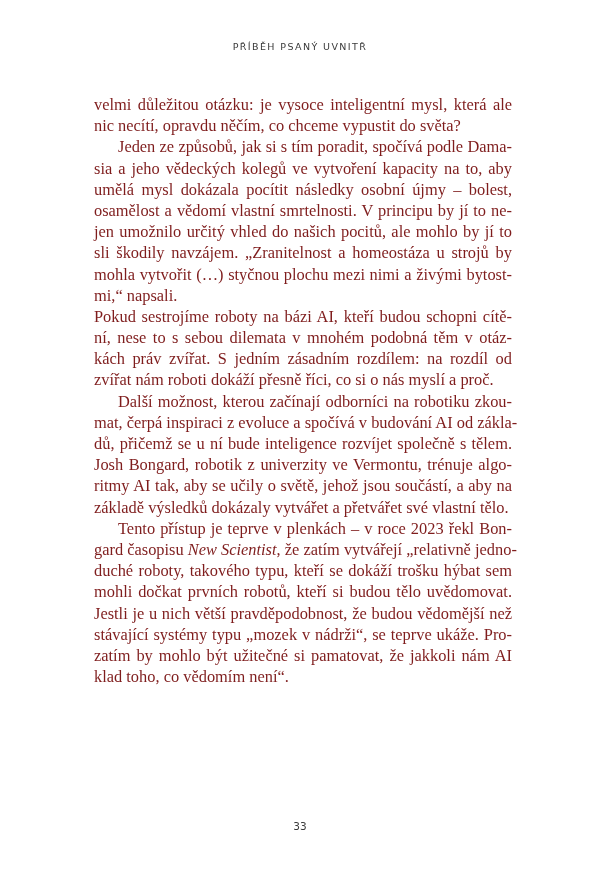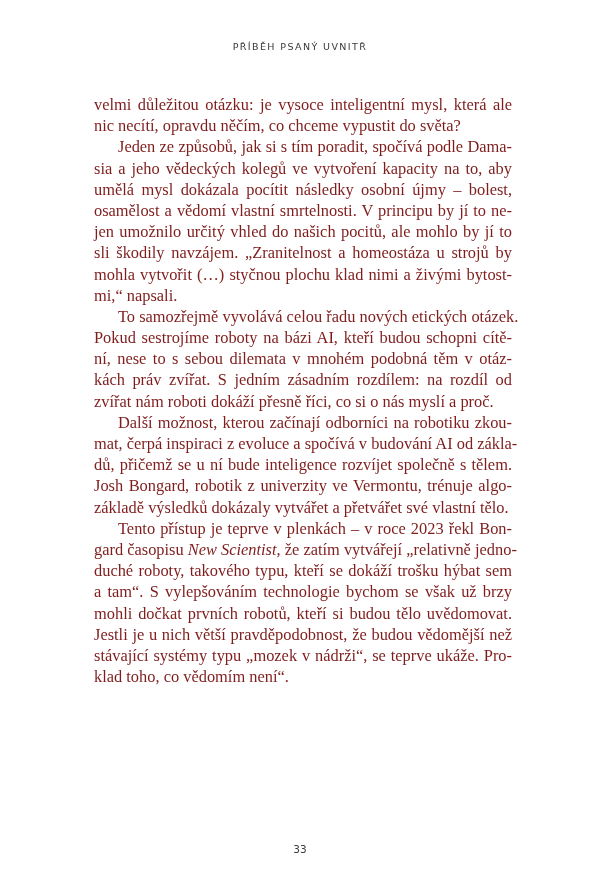--- a/index.html
+++ b/index.html
@@ -19,63 +19,63 @@
     .line {
       height: 21.2px; line-height: 21.2px; white-space: nowrap;
       text-align: justify; text-align-last: justify; display: block;
     }
     .line.last { text-align-last: left; }
     .line.indent { text-indent: 24px; }
     .page-number {
       position: absolute; left: 0; width: 600px; top: 820px;
       text-align: center;
       font-family: "DejaVu Sans", sans-serif;
-      font-size: 10.5px; color: #3a3a3a; margin-top: 23px;
+      font-size: 10.5px; color: #3a3a3a;
     }
     em { font-style: italic; }
   </style>
 </head>
 <body>
 
 <div class="page">
   <div class="running-head">PŘÍBĚH PSANÝ UVNITŘ</div>
   <div class="text-block" id="text-block">
       <div>
         <span class="line">velmi důležitou otázku: je vysoce inteligentní mysl, která ale</span>
         <span class="line last">nic necítí, opravdu něčím, co chceme vypustit do světa?</span>
       </div>
       <div>
         <span class="line indent">Jeden ze způsobů, jak si s tím poradit, spočívá podle Dama-</span>
         <span class="line">sia a jeho vědeckých kolegů ve vytvoření kapacity na to, aby</span>
         <span class="line">umělá mysl dokázala pocítit následky osobní újmy – bolest,</span>
         <span class="line">osamělost a vědomí vlastní smrtelnosti. V principu by jí to ne-</span>
         <span class="line">jen umožnilo určitý vhled do našich pocitů, ale mohlo by jí to</span>
         <span class="line">sli škodily navzájem. „Zranitelnost a homeostáza u strojů by</span>
-        <span class="line">mohla vytvořit (…) styčnou plochu klad nimi a živými bytost-</span>
+        <span class="line">mohla vytvořit (…) styčnou plochu mezi nimi a živými bytost-</span>
         <span class="line last">mi,“ napsali.</span>
       </div>
       <div>
-        <span class="line indent">To samozřejmě vyvolává celou řadu nových etických otázek.</span>
         <span class="line">Pokud sestrojíme roboty na bázi AI, kteří budou schopni cítě-</span>
         <span class="line">ní, nese to s sebou dilemata v mnohém podobná těm v otáz-</span>
         <span class="line">kách práv zvířat. S jedním zásadním rozdílem: na rozdíl od</span>
         <span class="line last">zvířat nám roboti dokáží přesně říci, co si o nás myslí a proč.</span>
       </div>
       <div>
         <span class="line indent">Další možnost, kterou začínají odborníci na robotiku zkou-</span>
         <span class="line">mat, čerpá inspiraci z evoluce a spočívá v budování AI od zákla-</span>
         <span class="line">dů, přičemž se u ní bude inteligence rozvíjet společně s tělem.</span>
         <span class="line">Josh Bongard, robotik z univerzity ve Vermontu, trénuje algo-</span>
+        <span class="line">ritmy AI tak, aby se učily o světě, jehož jsou součástí, a aby na</span>
         <span class="line last">základě výsledků dokázaly vytvářet a přetvářet své vlastní tělo.</span>
       </div>
       <div>
         <span class="line indent">Tento přístup je teprve v plenkách – v roce 2023 řekl Bon-</span>
         <span class="line">gard časopisu <em>New Scientist</em>, že zatím vytvářejí „relativně jedno-</span>
         <span class="line">duché roboty, takového typu, kteří se dokáží trošku hýbat sem</span>
-        <span class="line">a tam“. S vylepšováním technologie bychom se však už brzy</span>
         <span class="line">mohli dočkat prvních robotů, kteří si budou tělo uvědomovat.</span>
         <span class="line">Jestli je u nich větší pravděpodobnost, že budou vědomější než</span>
         <span class="line">stávající systémy typu „mozek v nádrži“, se teprve ukáže. Pro-</span>
+        <span class="line">zatím by mohlo být užitečné si pamatovat, že jakkoli nám AI</span>
         <span class="line last">klad toho, co vědomím není“.</span>
       </div>
     </div>
   <div class="page-number">33</div>
 </div>
 
 </body></html>

